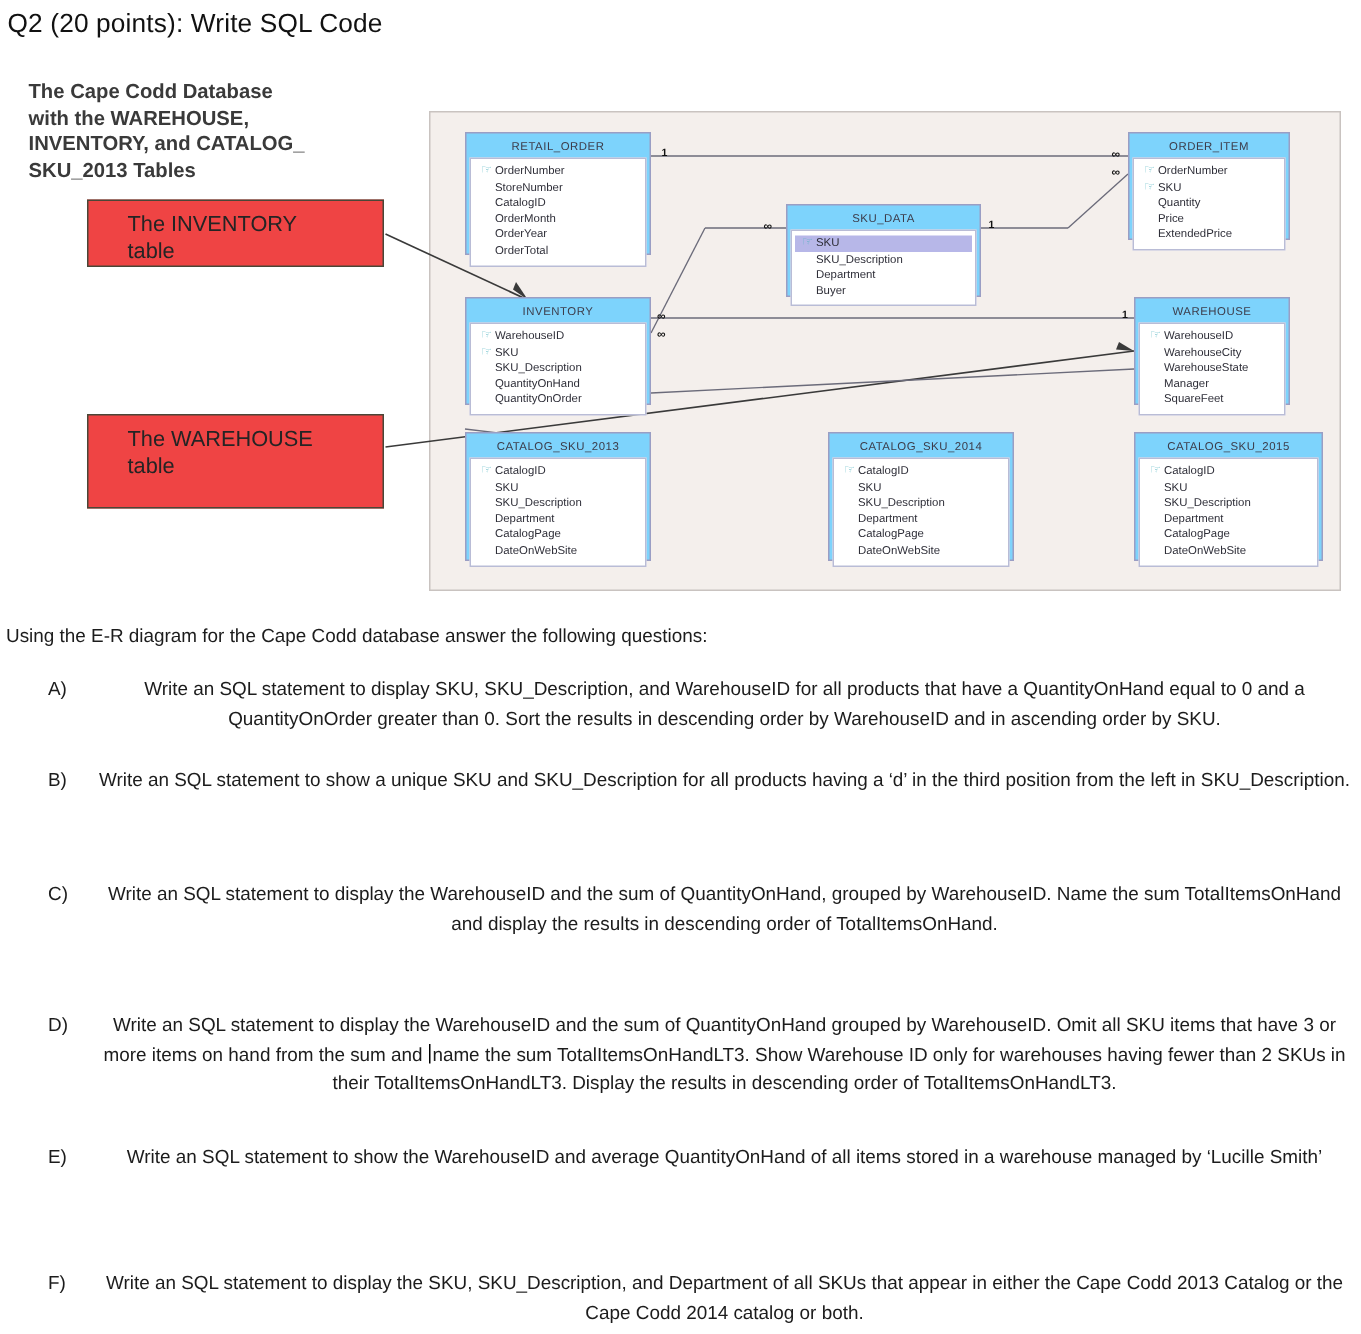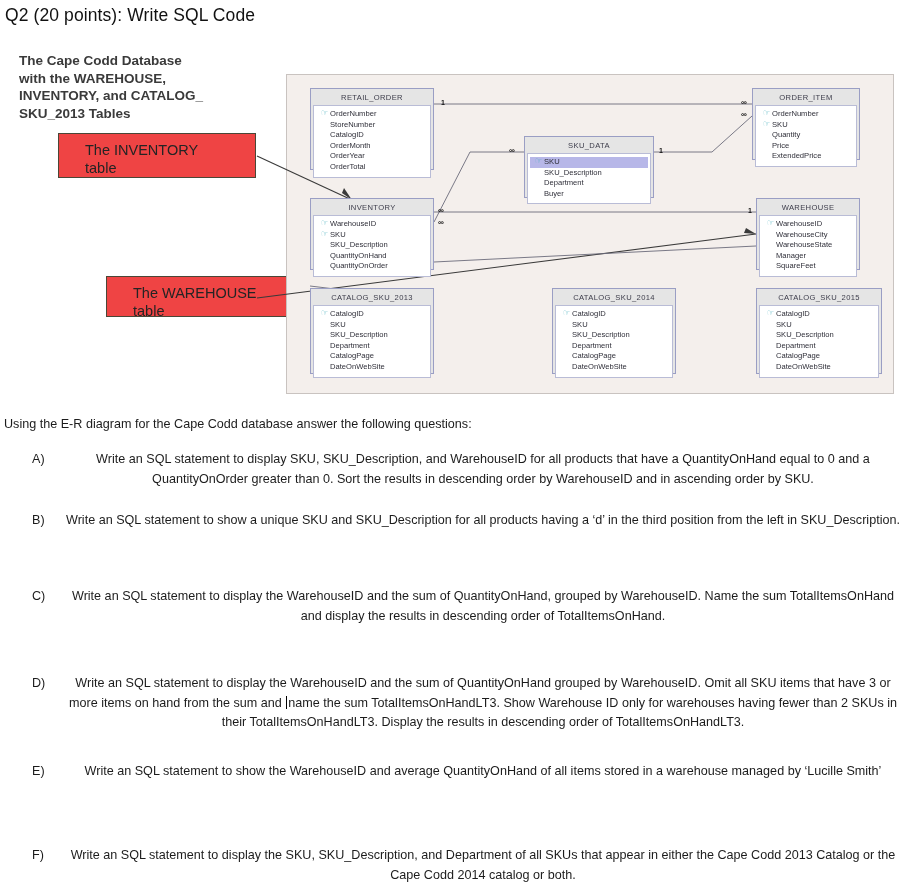--- a/index.html
+++ b/index.html
@@ -46,21 +46,21 @@
     position: absolute;
     background: #ef4444;
     border: 1.2px solid #4a4637;
     box-sizing: border-box;
     font-size: 14.5px;
     line-height: 18px;
     color: #242424;
     padding: 7px 0 0 26px;
   }
   #callout-inventory { left: 58px; top: 133px; width: 198px; height: 45px; }
-  #callout-warehouse { left: 58px; top: 276px; width: 198px; height: 41px; margin-left: 48px; }
+  #callout-warehouse { left: 58px; top: 276px; width: 198px; height: 63px; }
   .callout .cl { display: block; white-space: nowrap; }
 
   
   #erd-container {
     position: absolute;
     left: 286px;
     top: 74px;
     width: 608px;
     height: 320px;
     background: #f4efec;
@@ -72,21 +72,21 @@
   #connector-layer {
     position: absolute;
     left: 0; top: 0;
     width: 907px; height: 889px;
     pointer-events: none;
   }
 
   
   .entity {
     position: absolute;
-    background: #e5e5e5;
+    background: #7dd3fc;
     border: 1px solid #9a9ec4;
     box-sizing: border-box;
     padding: 2px;
   }
   .entity-title {
     text-align: center;
     font-size: 7.6px;
     color: #3c3c4a;
     letter-spacing: 0.35px;
     padding: 2px 0 3px 0;

